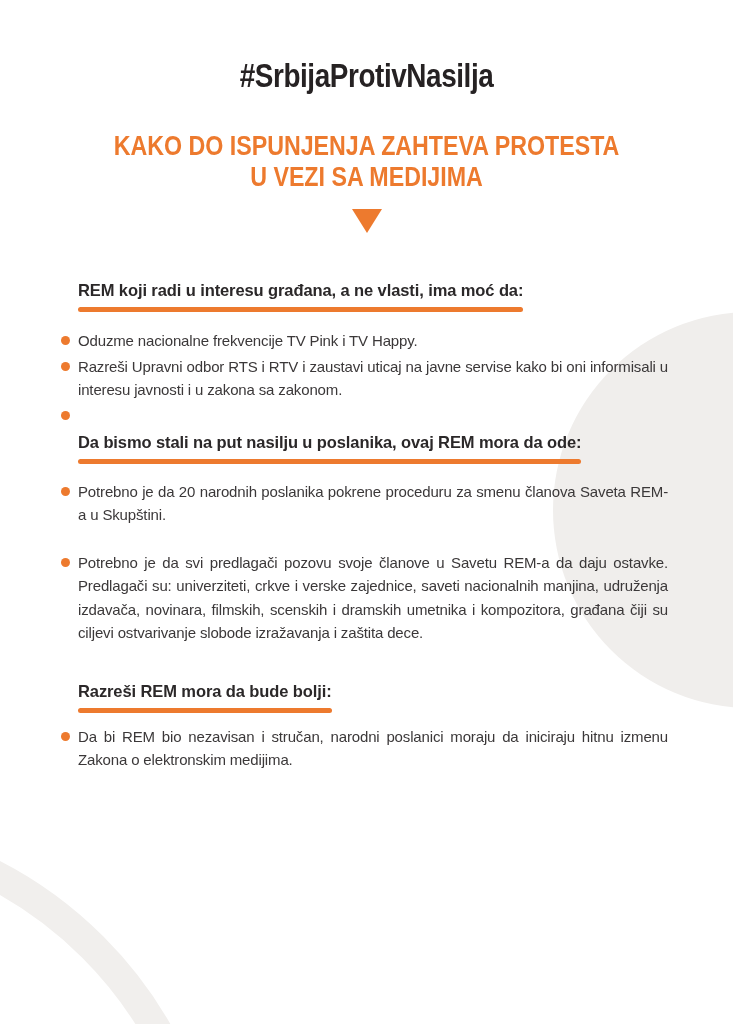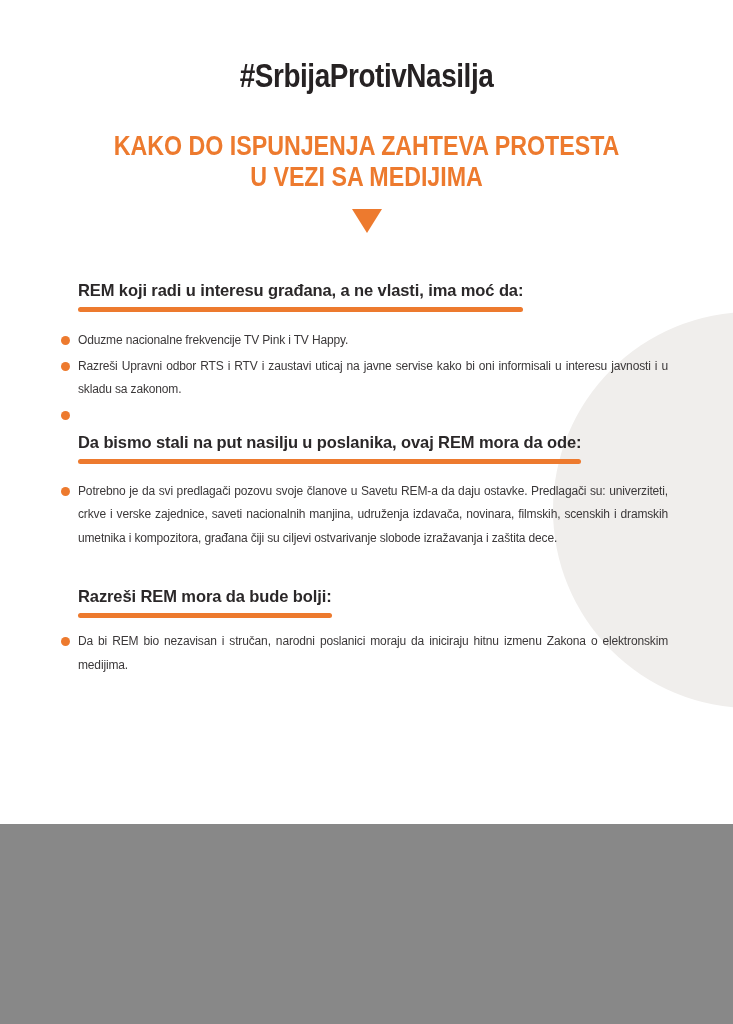--- a/index.html
+++ b/index.html
@@ -1,18 +1,18 @@
 <!DOCTYPE html>
 <html><head>
 <meta charset="utf-8">
 <style>
   html,body{margin:0;padding:0;background:#888;}
   .page{
     position:relative;
-    width:733px;height:824px;
+    width:733px;height:1024px;
     margin:0 auto;
     background:#ffffff;
     overflow:hidden;
     font-family:"Liberation Sans", sans-serif;
   }
   
   .bg-circle{
     position:absolute;
     left:553px;top:312px;
     width:396px;height:396px;
@@ -87,21 +87,21 @@
   .sec3{margin-top:37px;}
   ul.bullets{
     list-style:none;
     margin:0;padding:0;
   }
   .sec1 ul.bullets{margin-top:17px;}
   .sec2 ul.bullets{margin-top:16px;}
   .sec3 ul.bullets{margin-top:12px;}
   ul.bullets li{
     position:relative;
-    font-size:12px;
+    font-size:15px;
     line-height:23.5px;
     letter-spacing:-0.15px;
     color:#3B3839;
     text-align:justify;
     text-justify:inter-word;
   }
   .tight li{margin-bottom:2px;}
   .loose li{margin-bottom:24px;}
   ul.bullets li:last-child{margin-bottom:0;}
   .dot{
@@ -131,31 +131,32 @@
 
   <div class="content">
 
     <div class="sec1">
       <div class="section-heading-wrap">
         <div class="section-heading">REM koji radi u interesu građana, a ne vlasti, ima moć da:</div>
         <div class="heading-underline"></div>
       </div>
       <ul class="bullets tight">
         <li><span class="dot"></span><span>Oduzme nacionalne frekvencije TV Pink i TV Happy.</span></li>
-        <li><span class="dot"></span><span>Razreši Upravni odbor RTS i RTV i zaustavi uticaj na javne servise kako bi oni informisali u interesu javnosti i u skladu sa zakonom.</span></li>
+        <li><span class="dot"></span><span>Razreši Upravni odbor RTS i RTV i zaustavi uticaj na javne servise kako bi oni informisali u interesu javnosti i u zakona sa zakonom.</span></li>
         <li><span class="dot"></span></li>
       </ul>
     </div>
 
     <div class="sec2">
       <div class="section-heading-wrap">
         <div class="section-heading">Da bismo stali na put nasilju u poslanika, ovaj REM mora da ode:</div>
         <div class="heading-underline"></div>
       </div>
       <ul class="bullets loose">
+        <li><span class="dot"></span><span>Potrebno je da 20 narodnih poslanika pokrene proceduru za smenu članova Saveta REM-a u Skupštini.</span></li>
         <li><span class="dot"></span><span>Potrebno je da svi predlagači pozovu svoje članove u Savetu REM-a da daju ostavke. Predlagači su: univerziteti, crkve i verske zajednice, saveti nacionalnih manjina, udruženja izdavača, novinara, filmskih, scenskih i dramskih umetnika i kompozitora, građana čiji su ciljevi ostvarivanje slobode izražavanja i zaštita dece.</span></li>
       </ul>
     </div>
 
     <div class="sec3">
       <div class="section-heading-wrap">
         <div class="section-heading">Razreši REM mora da bude bolji:</div>
         <div class="heading-underline"></div>
       </div>
       <ul class="bullets loose">

